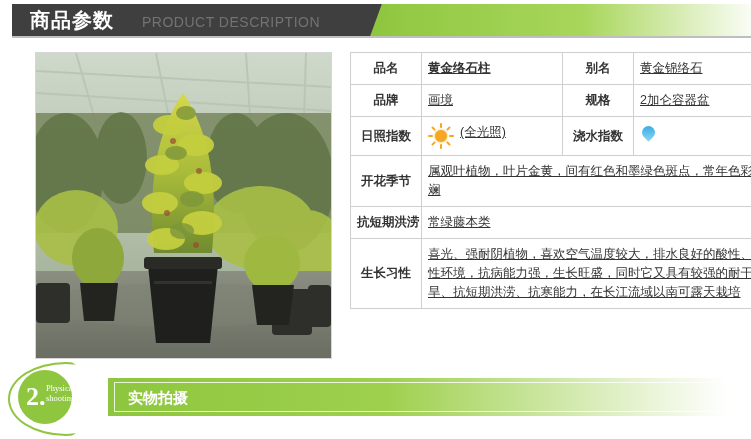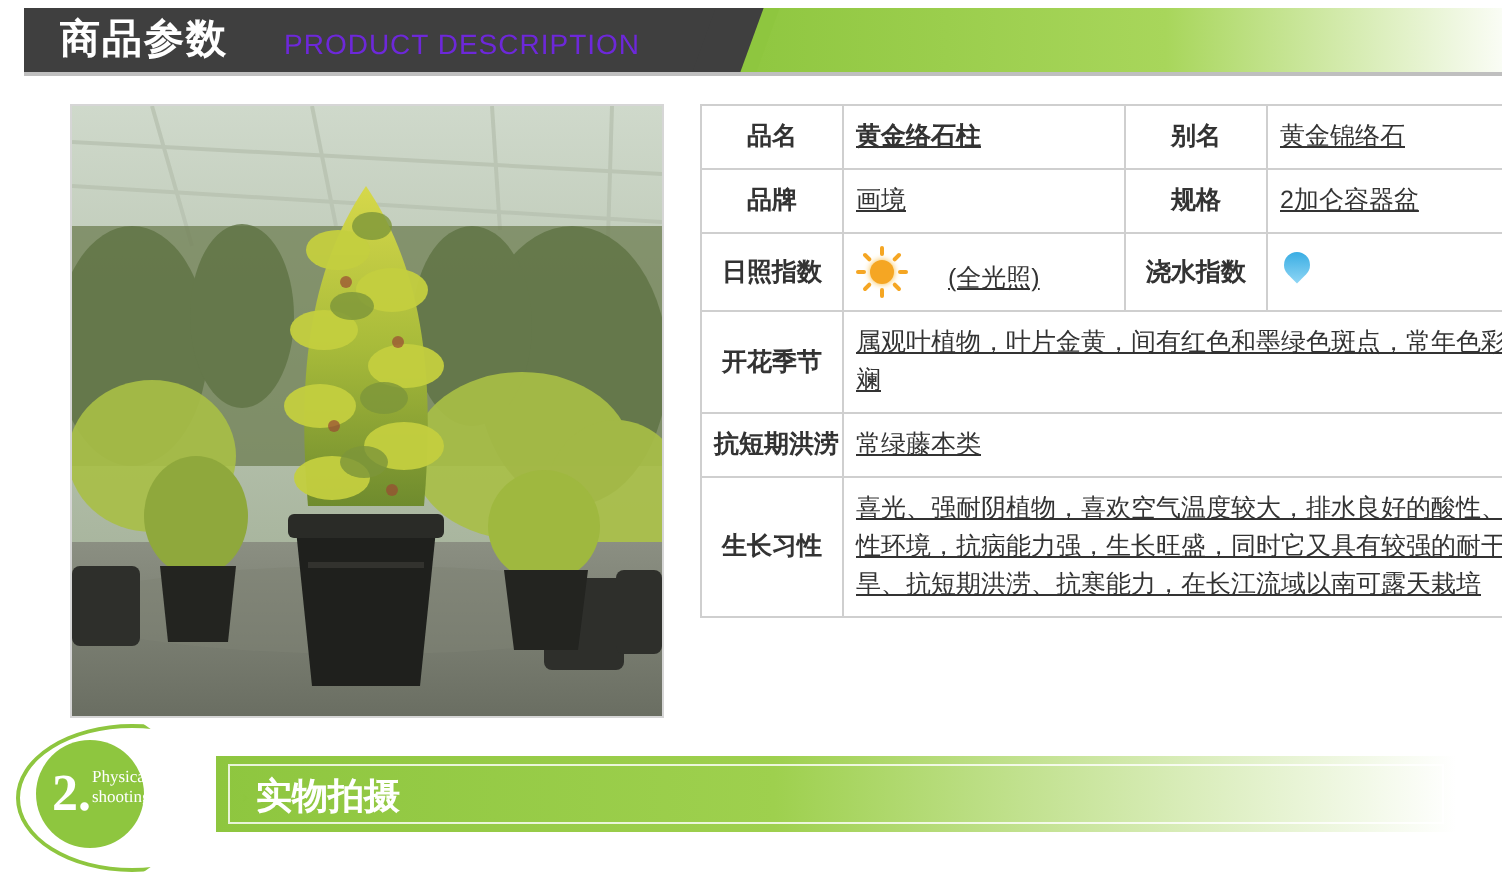--- a/index.html
+++ b/index.html
@@ -65,21 +65,21 @@
     font-weight: bold;
     color: #ffffff;
     letter-spacing: 1px;
     line-height: 24px;
   }
   .header-title-en {
     position: absolute;
     left: 130px;
     top: 13px;
     font-size: 14px;
-    color: #6d28d9;
+    color: #737373;
     letter-spacing: 0.5px;
     line-height: 18px;
   }
   .header-underline {
     position: absolute;
     left: 0;
     top: 36px;
     width: 751px;
     height: 2px;
     background: #bfbfbf;
@@ -132,22 +132,22 @@
     text-decoration: underline;
   }
   .val-name {
     color: #333333;
     font-weight: bold;
   }
   .w-name { width: 128px; }
   .w-val2 { width: 128px; }
   .cell-inline {
     display: flex;
-    align-items: flex-end;
-    gap: 20px;
+    align-items: flex-start;
+    gap: 6px;
   }
   .sun-icon {
     width: 26px;
     height: 26px;
     position: relative;
     flex: 0 0 auto;
   }
   .sun-core {
     position: absolute;
     left: 7px;
@@ -256,21 +256,21 @@
     top: 20px;
     width: 608px;
     height: 30px;
     border: 1px solid rgba(255,255,255,0.8);
     box-sizing: border-box;
   }
   .bottom-cn {
     position: absolute;
     left: 128px;
     top: 26px;
-    font-size: 18px;
+    font-size: 15px;
     font-weight: bold;
     color: #ffffff;
     line-height: 20px;
   }
   .bottom-en {
     position: absolute;
     left: 228px;
     top: 26px;
     font-size: 15px;
     color: #ffffff;

